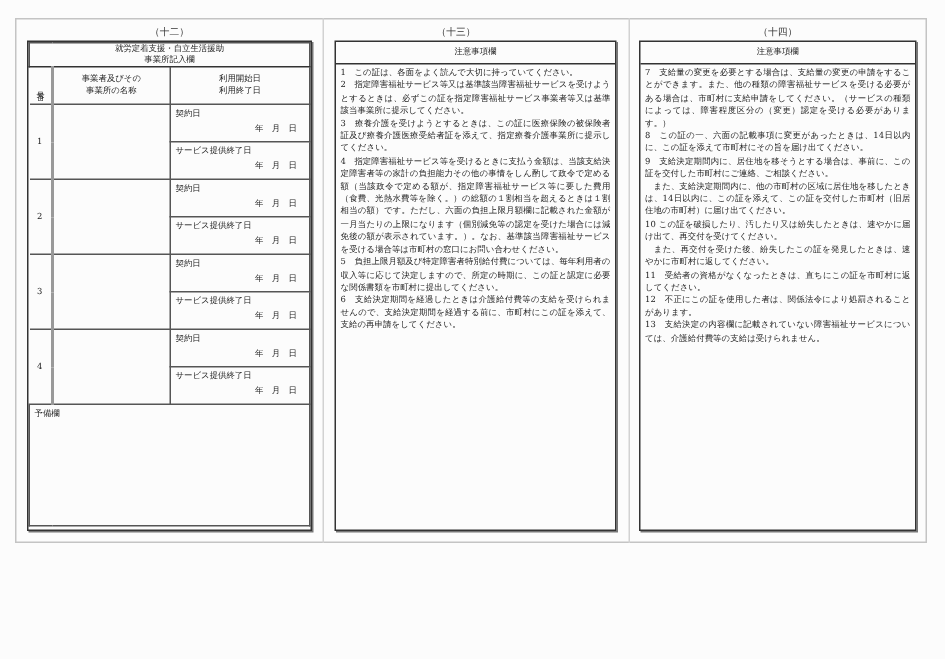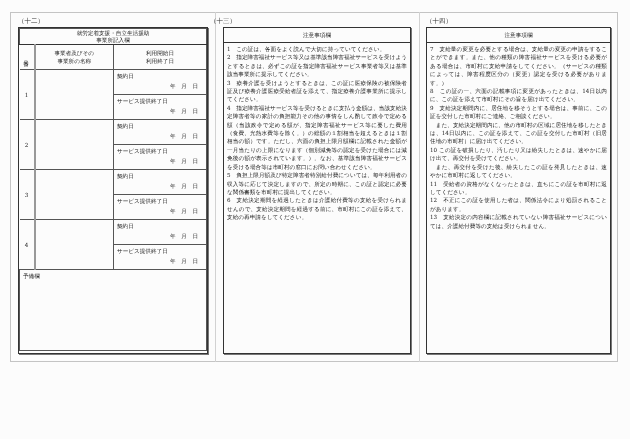--- a/index.html
+++ b/index.html
@@ -22,21 +22,21 @@
     .divider {
       position: absolute;
       top: 12px; height: 350px;
       width: 0;
       border-left: 1px solid #d2d2d2;
     }
     .panel-title {
       position: absolute;
       top: 16px;
       font-size: 6.5px;
-      text-align: left;
+      text-align: center;
       color: #333;
       line-height: 10px;
     }
     .box {
       position: absolute;
       top: 27px;
       border: 1px solid #333;
       box-sizing: border-box;
       background: #fcfcfc;
       box-shadow: 1px 1px 0 #777;

